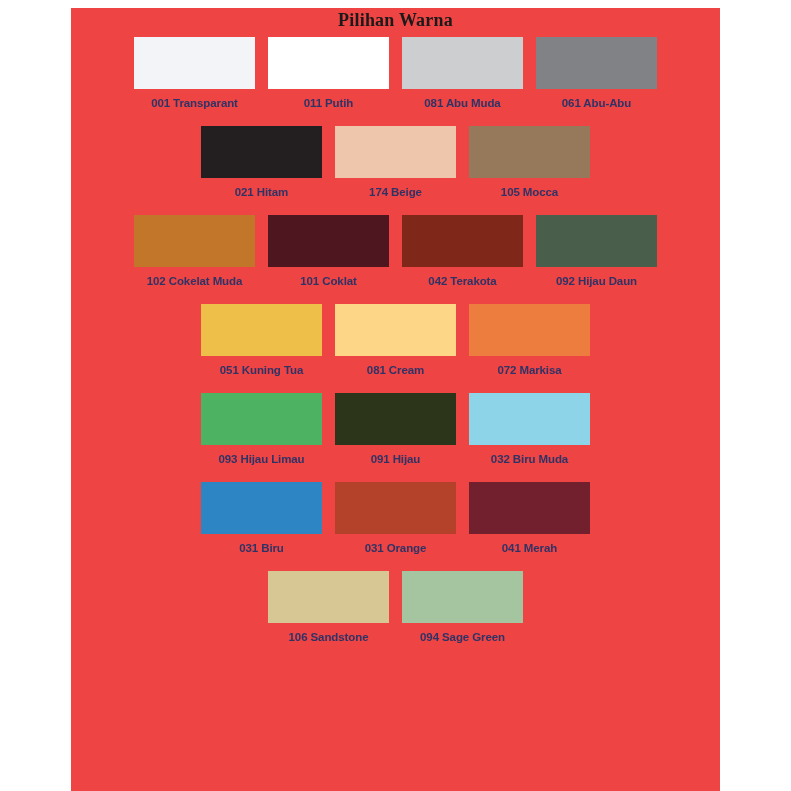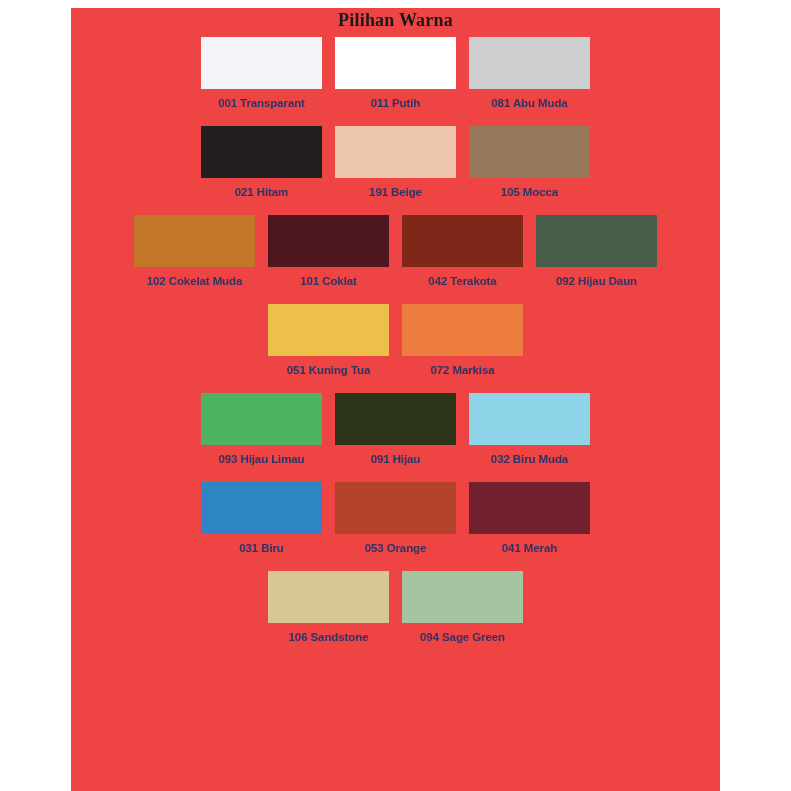--- a/index.html
+++ b/index.html
@@ -100,29 +100,33 @@
             <div class="swatch-label">001 Transparant</div>
           </div>
           <div class="swatch-cell">
             <div class="swatch-chip" style="background-color: rgb(255, 255, 255);"></div>
             <div class="swatch-label">011 Putih</div>
           </div>
           <div class="swatch-cell">
             <div class="swatch-chip" style="background-color: rgb(205, 206, 208);"></div>
             <div class="swatch-label">081 Abu Muda</div>
           </div>
+          <div class="swatch-cell">
+            <div class="swatch-chip" style="background-color: rgb(128, 130, 133);"></div>
+            <div class="swatch-label">061 Abu-Abu</div>
+          </div>
         </div>
         <div class="swatch-row">
           <div class="swatch-cell">
             <div class="swatch-chip" style="background-color: rgb(35, 31, 32);"></div>
             <div class="swatch-label">021 Hitam</div>
           </div>
           <div class="swatch-cell">
             <div class="swatch-chip" style="background-color: rgb(238, 198, 171);"></div>
-            <div class="swatch-label">191 Beige</div>
+            <div class="swatch-label">174 Beige</div>
           </div>
           <div class="swatch-cell">
             <div class="swatch-chip" style="background-color: rgb(150, 120, 90);"></div>
             <div class="swatch-label">105 Mocca</div>
           </div>
         </div>
         <div class="swatch-row">
           <div class="swatch-cell">
             <div class="swatch-chip" style="background-color: rgb(194, 118, 42);"></div>
             <div class="swatch-label">102 Cokelat Muda</div>
@@ -139,20 +143,24 @@
             <div class="swatch-chip" style="background-color: rgb(74, 95, 75);"></div>
             <div class="swatch-label">092 Hijau Daun</div>
           </div>
         </div>
         <div class="swatch-row">
           <div class="swatch-cell">
             <div class="swatch-chip" style="background-color: rgb(238, 192, 74);"></div>
             <div class="swatch-label">051 Kuning Tua</div>
           </div>
           <div class="swatch-cell">
+            <div class="swatch-chip" style="background-color: rgb(253, 214, 135);"></div>
+            <div class="swatch-label">081 Cream</div>
+          </div>
+          <div class="swatch-cell">
             <div class="swatch-chip" style="background-color: rgb(236, 125, 62);"></div>
             <div class="swatch-label">072 Markisa</div>
           </div>
         </div>
         <div class="swatch-row">
           <div class="swatch-cell">
             <div class="swatch-chip" style="background-color: rgb(78, 178, 99);"></div>
             <div class="swatch-label">093 Hijau Limau</div>
           </div>
           <div class="swatch-cell">
@@ -164,21 +172,21 @@
             <div class="swatch-label">032 Biru Muda</div>
           </div>
         </div>
         <div class="swatch-row">
           <div class="swatch-cell">
             <div class="swatch-chip" style="background-color: rgb(46, 133, 195);"></div>
             <div class="swatch-label">031 Biru</div>
           </div>
           <div class="swatch-cell">
             <div class="swatch-chip" style="background-color: rgb(180, 65, 42);"></div>
-            <div class="swatch-label">053 Orange</div>
+            <div class="swatch-label">031 Orange</div>
           </div>
           <div class="swatch-cell">
             <div class="swatch-chip" style="background-color: rgb(114, 32, 46);"></div>
             <div class="swatch-label">041 Merah</div>
           </div>
         </div>
         <div class="swatch-row">
           <div class="swatch-cell">
             <div class="swatch-chip" style="background-color: rgb(214, 199, 149);"></div>
             <div class="swatch-label">106 Sandstone</div>

